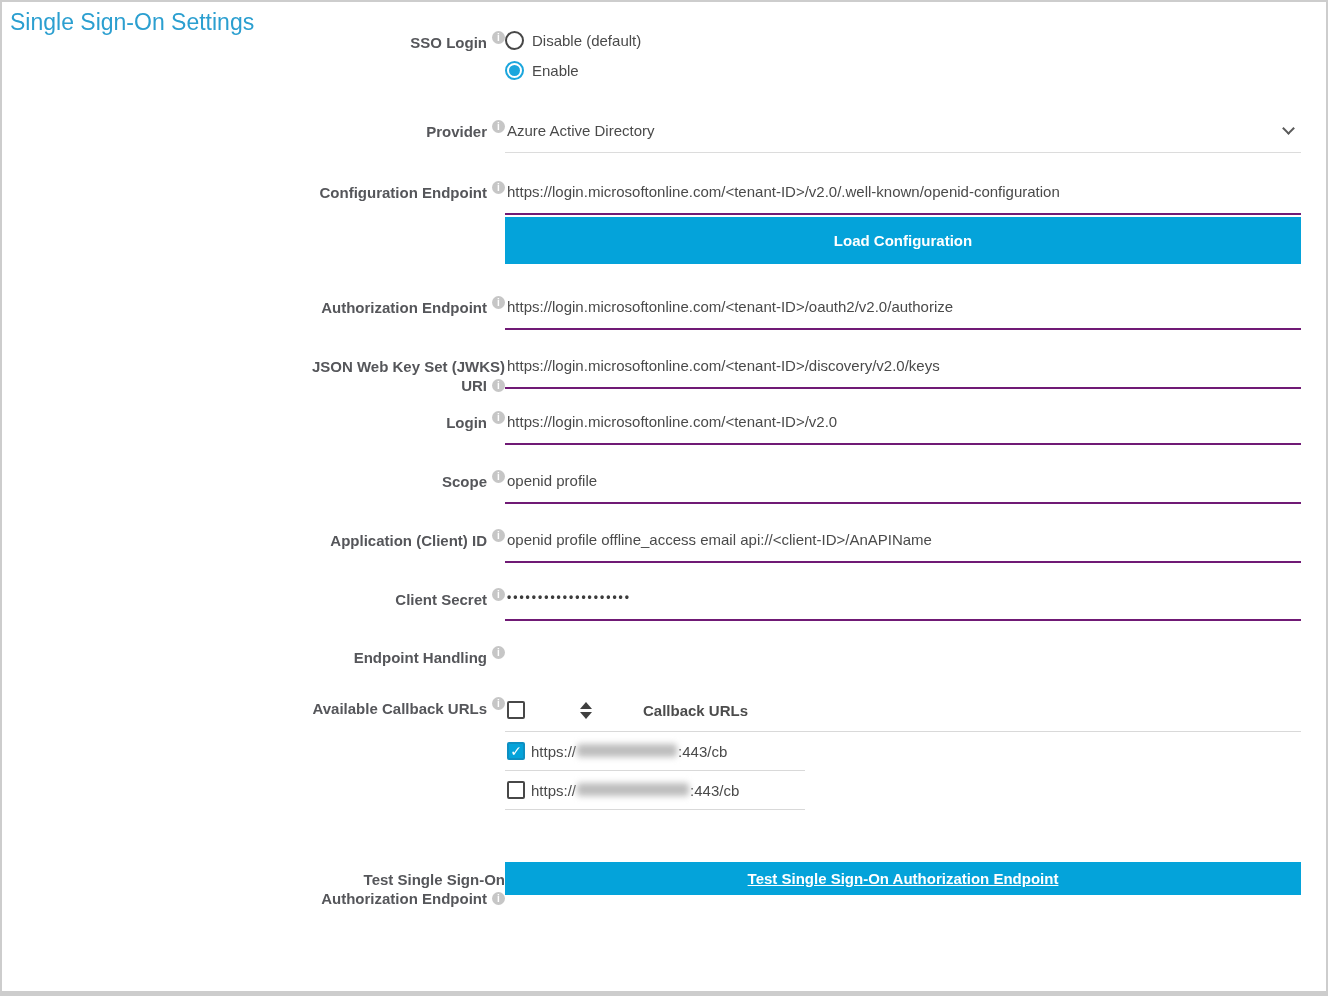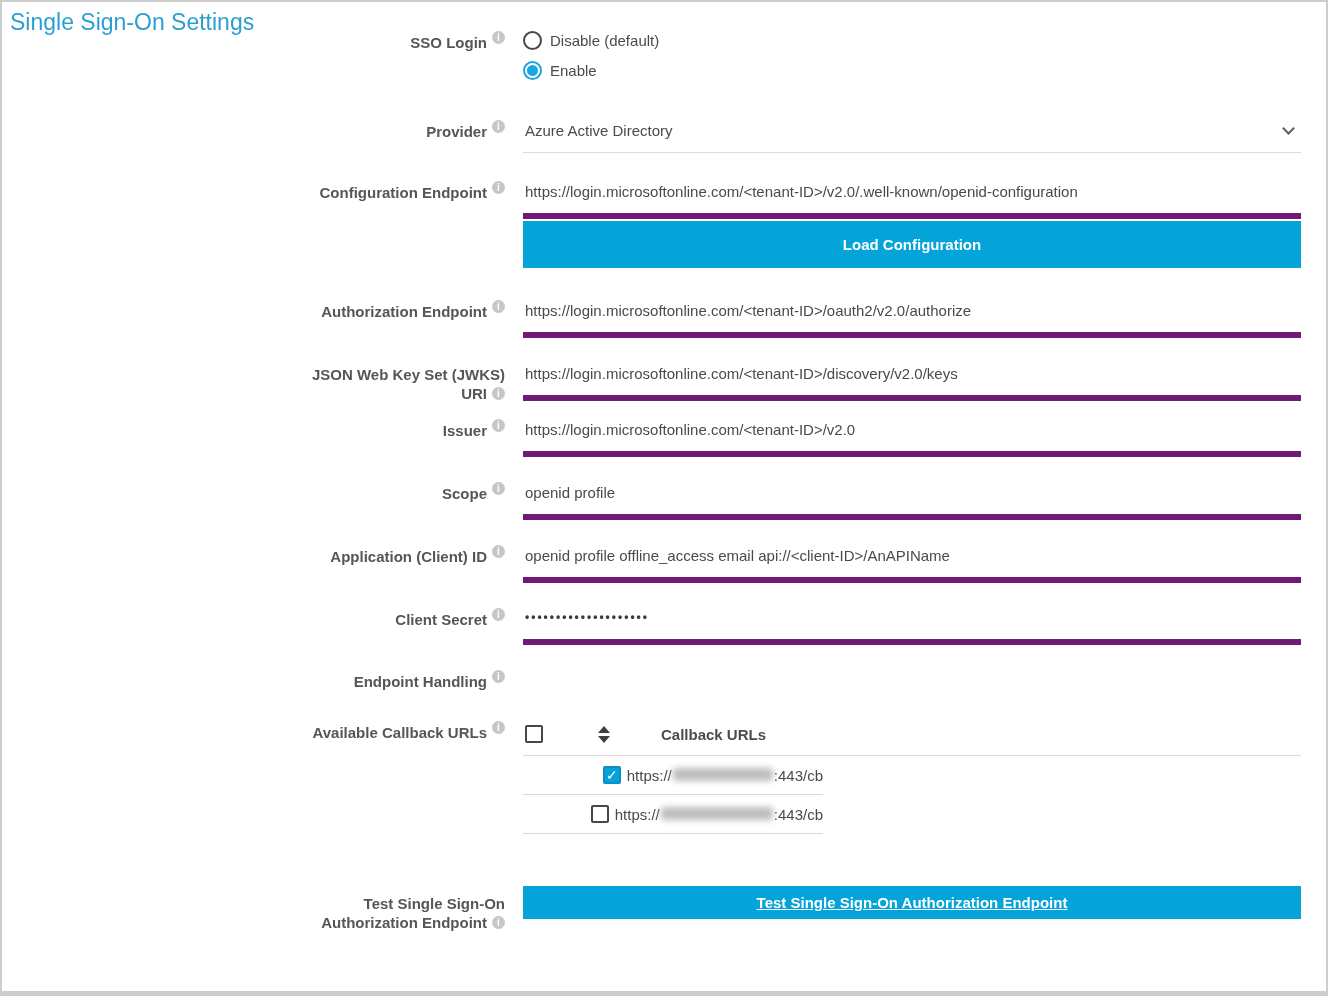--- a/index.html
+++ b/index.html
@@ -24,34 +24,34 @@
   .form { padding-top: 29px; }
   .row { display: flex; align-items: flex-start; margin-bottom: 25px; }
   .label-col {
     width: 503px; flex: 0 0 503px;
     display: flex; justify-content: flex-end; align-items: flex-start;
     text-align: right;
     font-size: 15px; font-weight: bold; color: #55565a;
     line-height: 19px;
     padding-top: 2px;
   }
-  .field-col { flex: 1; margin-left: 18px; margin-right: 25px; }
+  .field-col { flex: 1; margin-right: 25px; }
   .info {
     width: 13px; height: 13px; flex: 0 0 13px;
     border-radius: 50%; background: #c6c6c6;
     color: #ffffff; font-size: 10px; font-weight: bold;
     line-height: 13px; text-align: center;
     display: inline-block; margin-left: 5px;
     position: relative; top: -2px;
   }
   .info::after { content: 'i'; }
   .uinput {
     width: 100%; display: block;
     border: none; outline: none; background: transparent;
-    border-bottom: 6px solid #701a75;
+    border-bottom: 2px solid #701a75;
     font-family: "Liberation Sans", "DejaVu Sans", sans-serif;
     font-size: 15px; color: #4a4a4a;
     padding: 2px 0 13px 2px;
   }
   .uinput.secret { font-size: 12px; letter-spacing: 2px; font-weight: bold; color: #3c3c3c; padding-bottom: 15px; }
   .select-field {
     width: 100%; display: flex; justify-content: space-between; align-items: center;
     border-bottom: 1px solid #dcdcdc;
     font-size: 15px; color: #4a4a4a;
     padding: 2px 0 13px 2px;
@@ -117,21 +117,20 @@
     border-bottom: 1px solid #d9d9d9;
     font-size: 15px; font-weight: bold; color: #4c4c4c; gap: 41px;
   }
   .cb-row {
     display: flex; align-items: center;
     width: 300px;
     padding: 10px 0 10px 2px;
     border-bottom: 1px solid #d9d9d9;
     font-size: 15px; color: #4a4a4a;
     cursor: pointer;
-    justify-content: flex-end;
   }
   .cb-row .cb { margin-right: 6px; }
   .redacted {
     display: inline-block;
     width: 100px; height: 13px;
     background: #bdbdbd;
     border-radius: 3px;
     filter: blur(3px);
     margin: 0 1px;
   }
@@ -213,21 +212,21 @@
           <span>URI</span><span class="info"></span>
         </span>
       </div>
       <div class="field-col">
         <input class="uinput" type="text" value="https://login.microsoftonline.com/&lt;tenant-ID&gt;/discovery/v2.0/keys" style="">
       </div>
     </div>
 
     <div class="row">
       <div class="label-col">
-        <span>Issuer</span>
+        <span>Login</span>
         <span class="info"></span>
       </div>
       <div class="field-col">
         <input class="uinput" type="text" value="https://login.microsoftonline.com/&lt;tenant-ID&gt;/v2.0" style="">
       </div>
     </div>
 
     <div class="row">
       <div class="label-col">
         <span>Scope</span>

